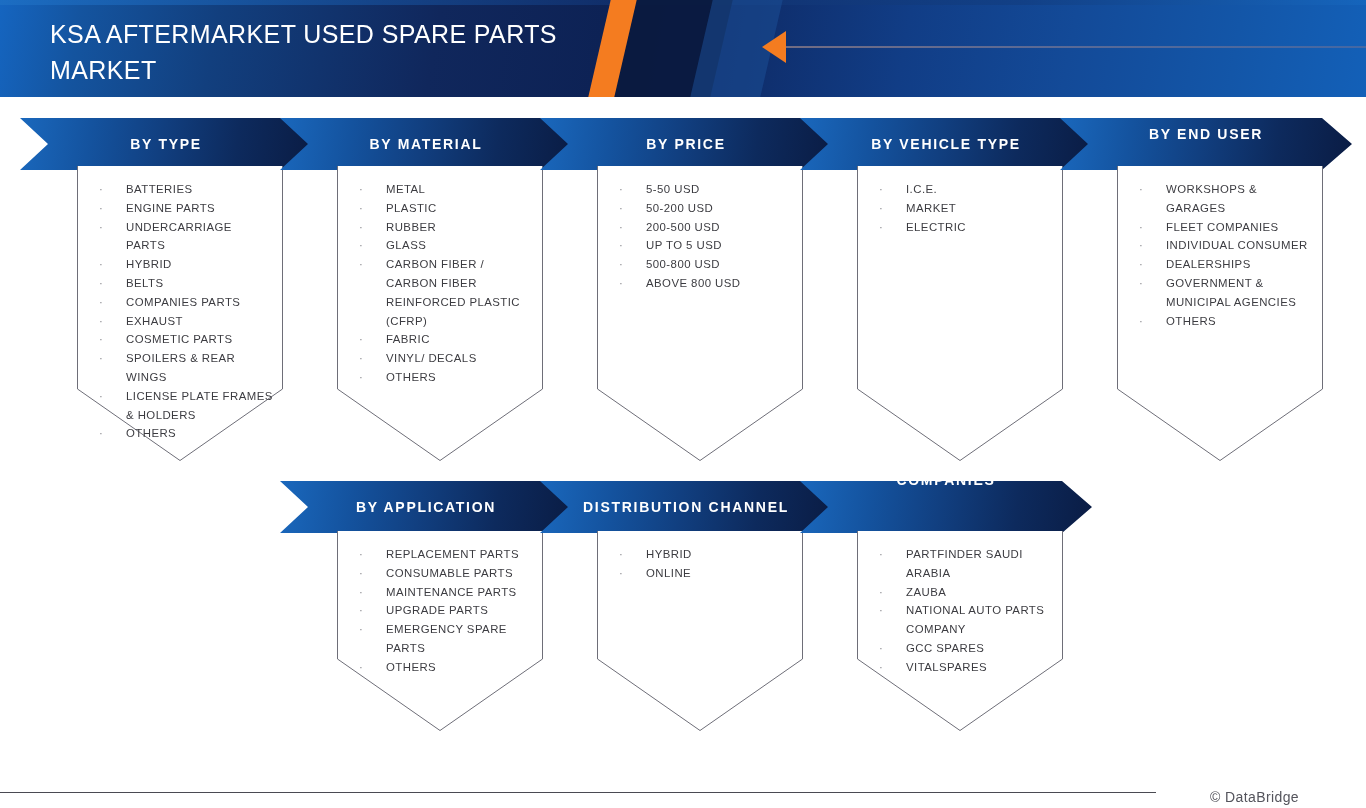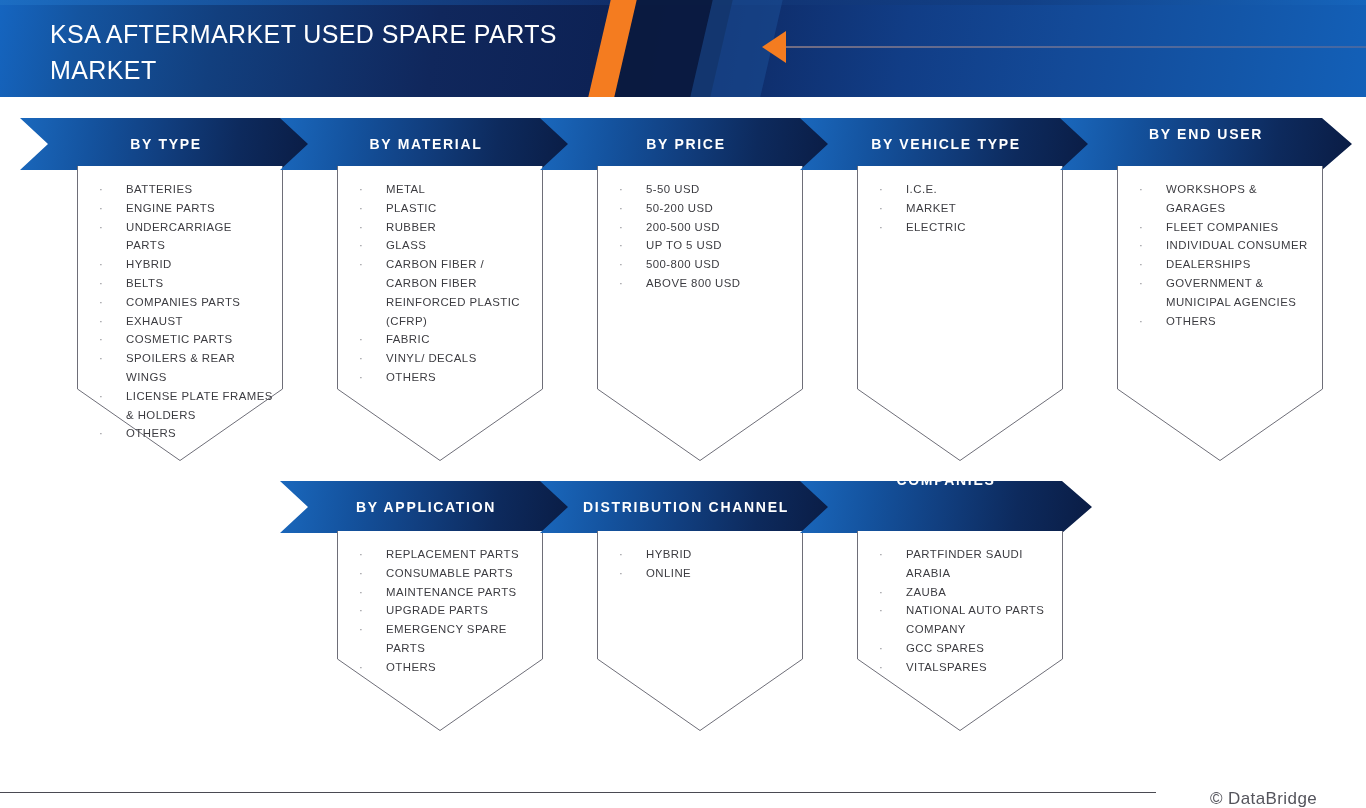--- a/index.html
+++ b/index.html
@@ -74,21 +74,21 @@
   .card-list li { list-style:none; position:relative; padding-left:27px; margin-bottom:0px; }
   .card-list li .bullet {
     position:absolute; left:0; top:0; color:#8a8a90; font-size:11.4px;
   }
 
   
   .footer-rule {
     position:absolute; left:0; top:792px; width:1156px; height:1px; background:#4a4a52;
   }
   .footer-credit {
-    position:absolute; left:1210px; top:789px; font-size:17px; color:#54545c; letter-spacing:.4px;
+    position:absolute; left:1210px; top:789px; font-size:14px; color:#54545c; letter-spacing:.4px;
   }
 </style>
 </head>
 <body>
 
 <div class="header">
   <div class="hdr-band-top"></div>
   <div class="hdr-dark-diag-a"></div>
   <div class="hdr-dark-diag-b"></div>
   <div class="hdr-orange-diag"></div>

